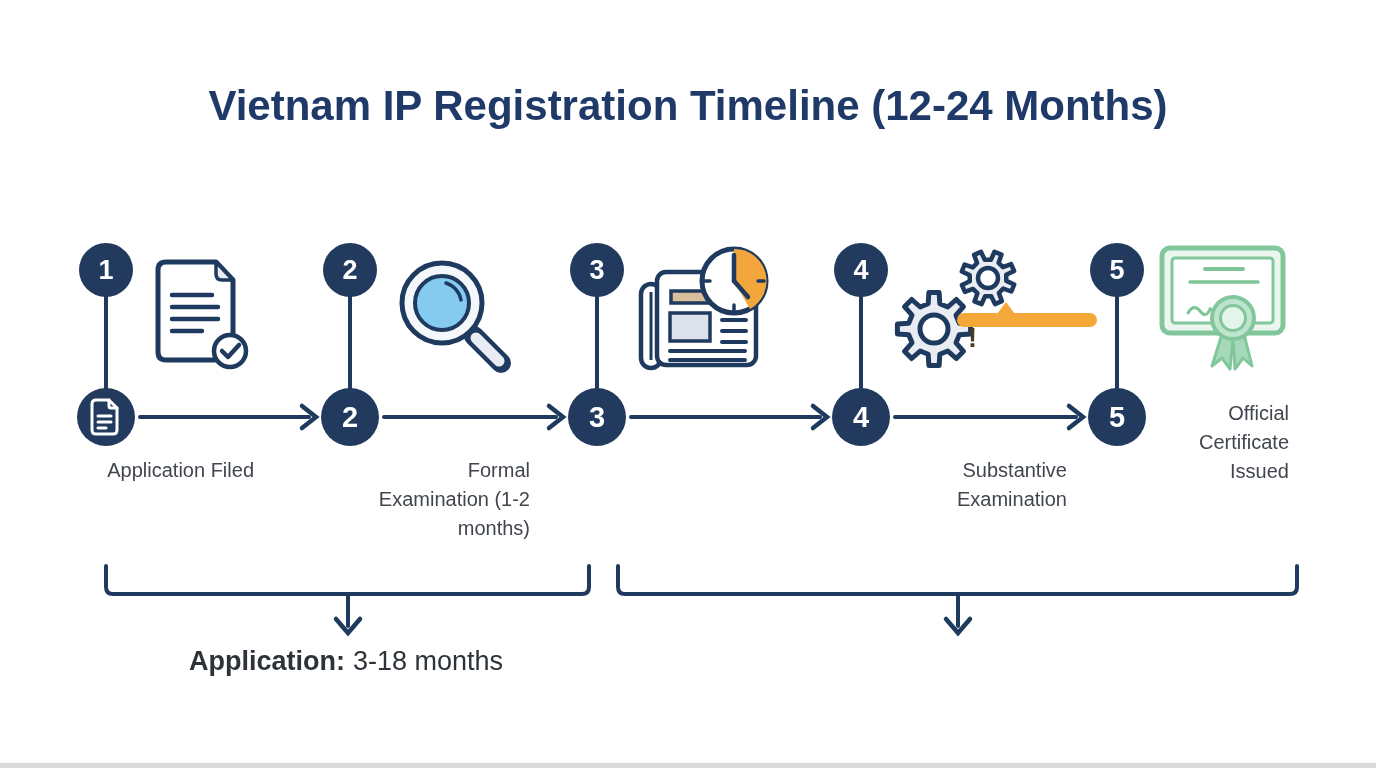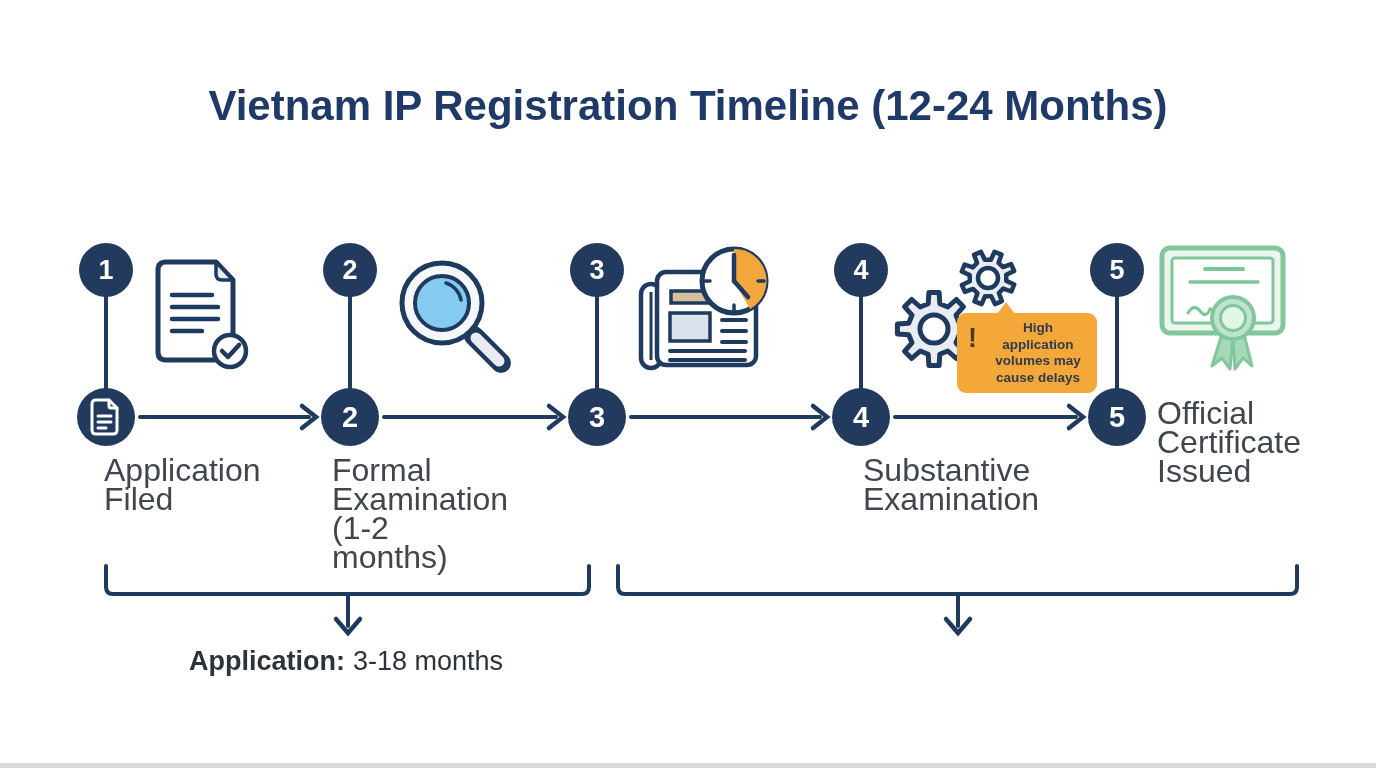--- a/index.html
+++ b/index.html
@@ -15,22 +15,22 @@
   svg.layer{position:absolute;left:0;top:0;width:1376px;height:768px;pointer-events:none;}
   .circle{
     position:absolute;border-radius:50%;background:#213a5e;
     display:flex;align-items:center;justify-content:center;
   }
   .circle.top{width:54px;height:54px;}
   .circle.node{width:58px;height:58px;}
   .circle .num{color:#ffffff;font-weight:700;font-size:27px;line-height:1;}
   .circle.node .num{font-size:29px;}
   .step-label{
-    position:absolute;text-align:left;color:#41464e;
-    font-size:32px;line-height:29px;
+    position:absolute;text-align:right;color:#41464e;
+    font-size:20px;line-height:29px;
   }
   .callout{
     position:absolute;left:957px;top:313px;width:140px;box-sizing:border-box;
     background:#f5a83a;border-radius:9px;padding:7px 8px 7px 30px;z-index:5;
   }
   .callout::before{
     content:"";position:absolute;top:-11px;left:40px;width:0;height:0;
     border-left:9px solid transparent;border-right:9px solid transparent;
     border-bottom:12px solid #f5a83a;
   }
@@ -198,25 +198,24 @@
       <path d="M1188,313 q6,-10 12,-2 t10,-2 l5,2" fill="none" stroke="#7cc697" stroke-width="3" stroke-linecap="round"></path>
       <polygon points="1222,334 1212,366 1222,358 1230,369 1233,338" fill="#a6d8bb" stroke="#82c79b" stroke-width="3" stroke-linejoin="round"></polygon>
       <polygon points="1244,334 1252,366 1243,358 1235,369 1233,338" fill="#a6d8bb" stroke="#82c79b" stroke-width="3" stroke-linejoin="round"></polygon>
       <circle cx="1233" cy="318" r="21" fill="#bfe4ce" stroke="#82c79b" stroke-width="4"></circle>
       <circle cx="1233" cy="318" r="12.5" fill="#e3f4e9" stroke="#82c79b" stroke-width="3"></circle>
     </g>
   </svg>
 
   <div class="callout">
     <span class="bang">!</span>
-    <span class="txt">High application volumes may cause delays</span>
   </div>
 
   <div class="step-label" style="left:104px;top:456px;width:150px">Application Filed</div>
-  <div class="step-label" style="left:332px;top:456px;width:170px">Formal Examination (1-2 months)</div>
+  <div class="step-label" style="left:360px;top:456px;width:170px">Formal Examination (1-2 months)</div>
   <div class="step-label" style="left:863px;top:456px;width:204px">Substantive Examination</div>
   <div class="step-label" style="left:1157px;top:399px;width:132px">Official Certificate Issued</div>
 
   <div class="summary" style="left:146px;top:646px;width:400px">
     <span class="b">Application:</span><span>3-18 months</span>
   </div>
 
 </div>
 
 </body></html>

